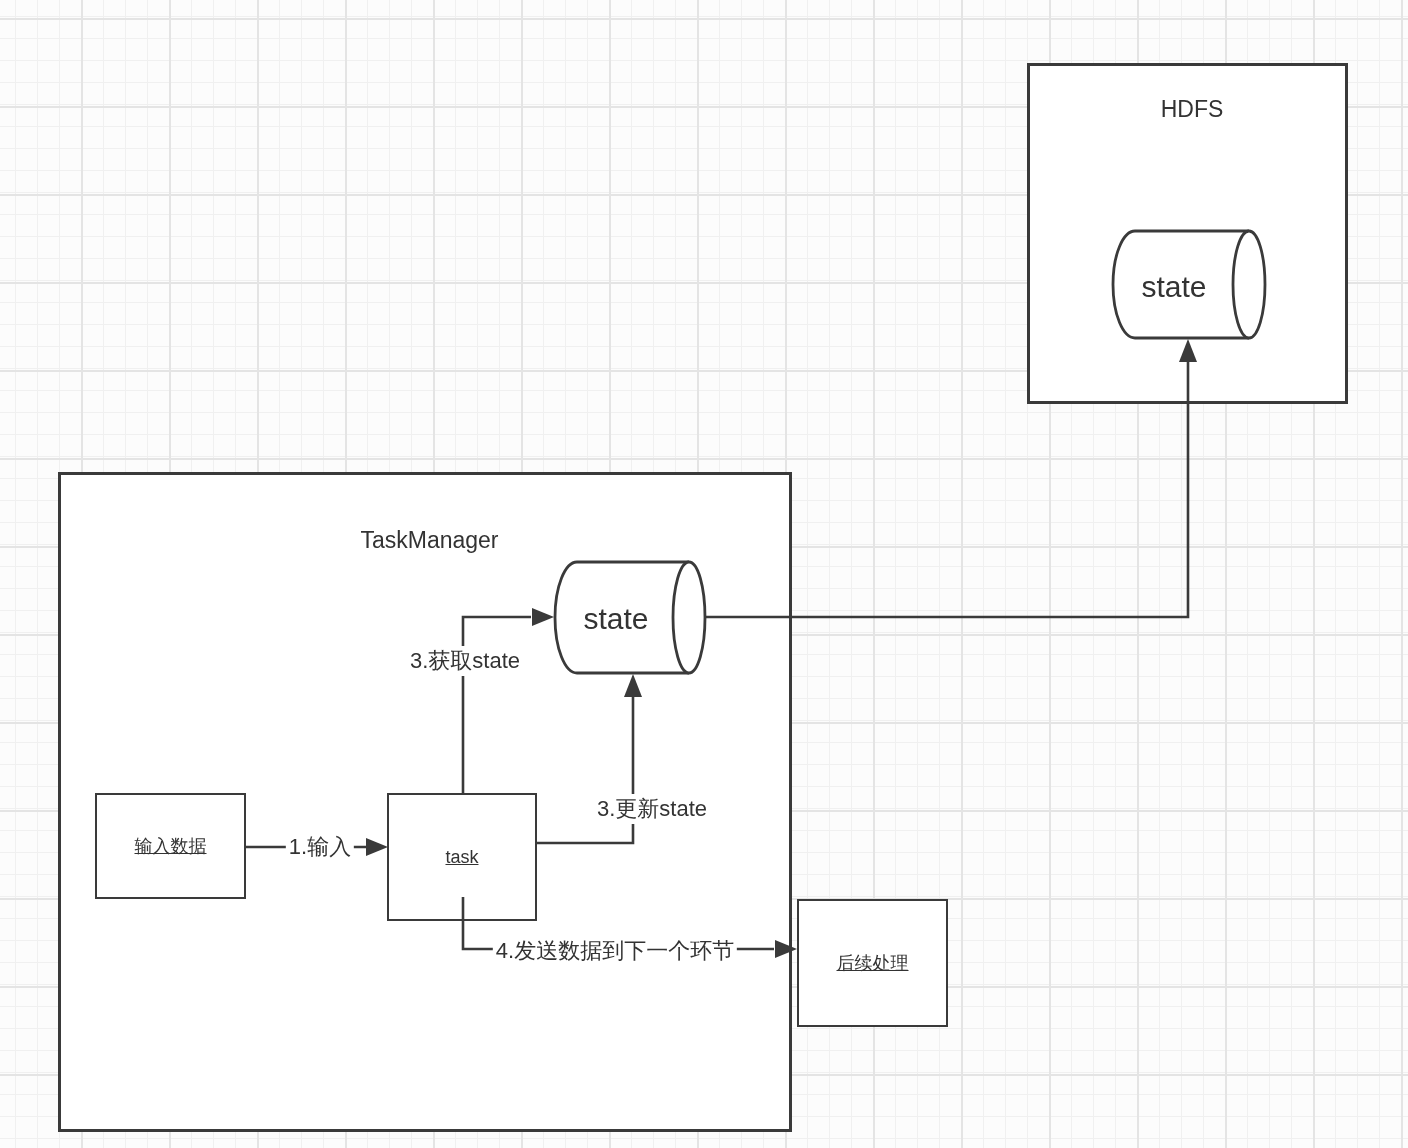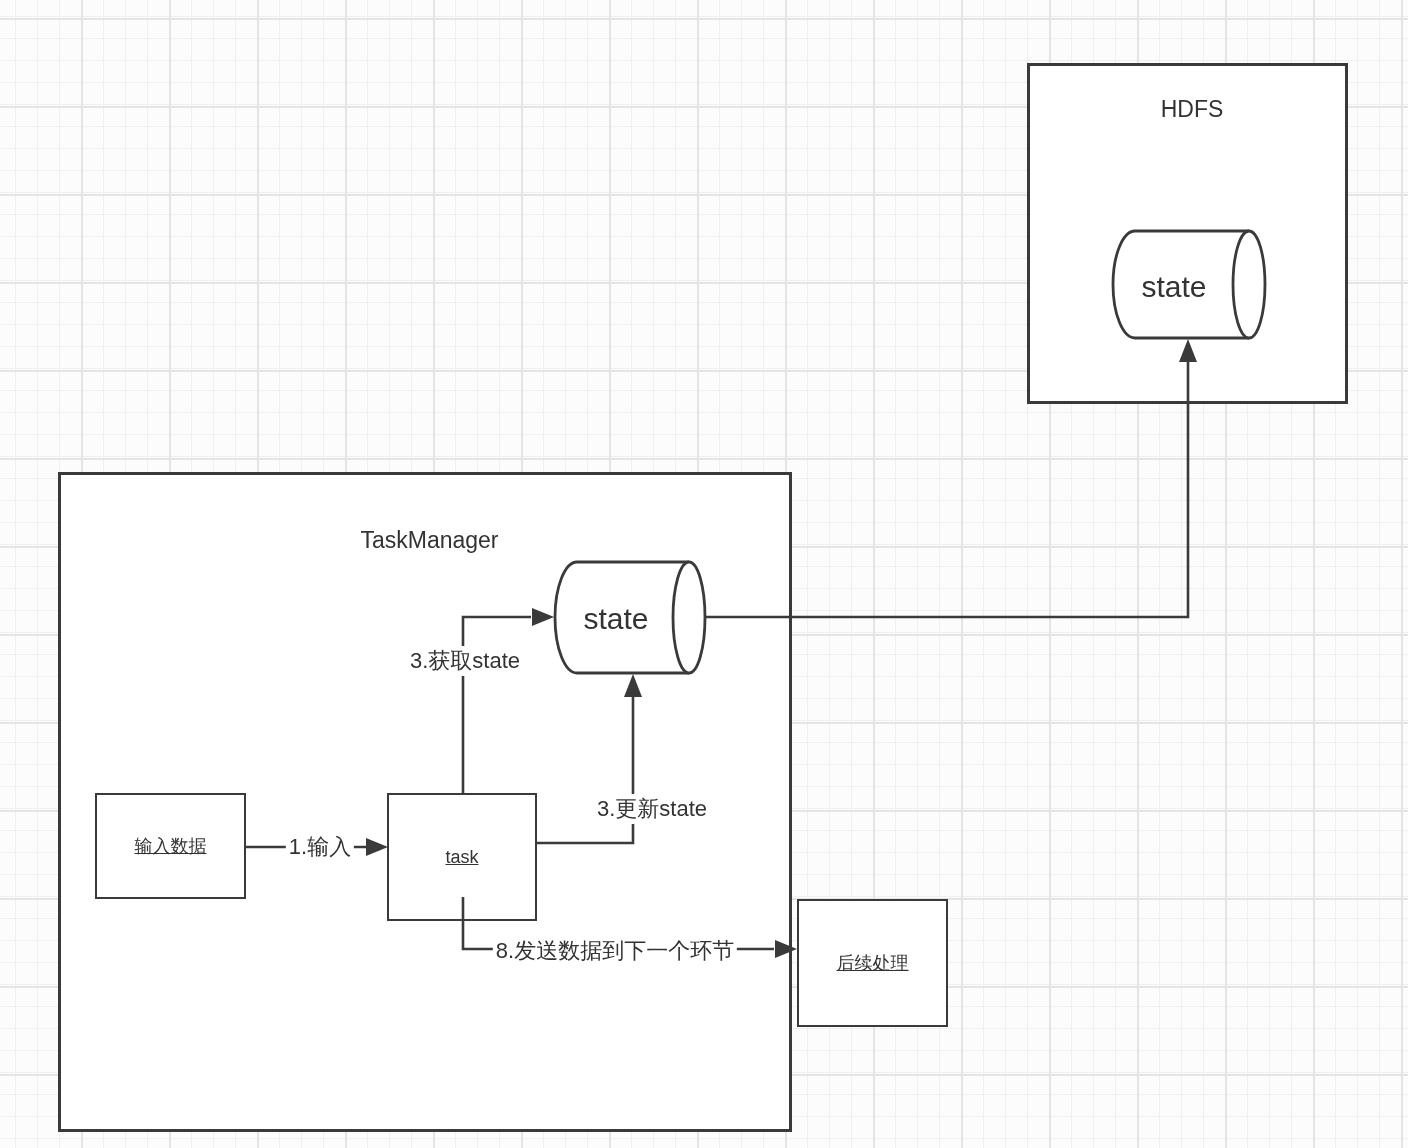--- a/index.html
+++ b/index.html
@@ -127,15 +127,15 @@
       <ellipse cx="1249" cy="284.5" rx="16" ry="53.5" fill="#ffffff"></ellipse>
     </g>
   </svg>
 
   <div class="cyl-label" style="left:616px; top:619px;">state</div>
   <div class="cyl-label" style="left:1174px; top:287px;">state</div>
 
   <div class="edge-label" style="left:320px; top:847px;">1.输入</div>
   <div class="edge-label" style="left:465px; top:661px;">3.获取state</div>
   <div class="edge-label" style="left:652px; top:809px;">3.更新state</div>
-  <div class="edge-label" style="left:615px; top:951px;">8.发送数据到下一个环节</div>
+  <div class="edge-label" style="left:615px; top:951px;">4.发送数据到下一个环节</div>
 
 </div>
 
 </body></html>

